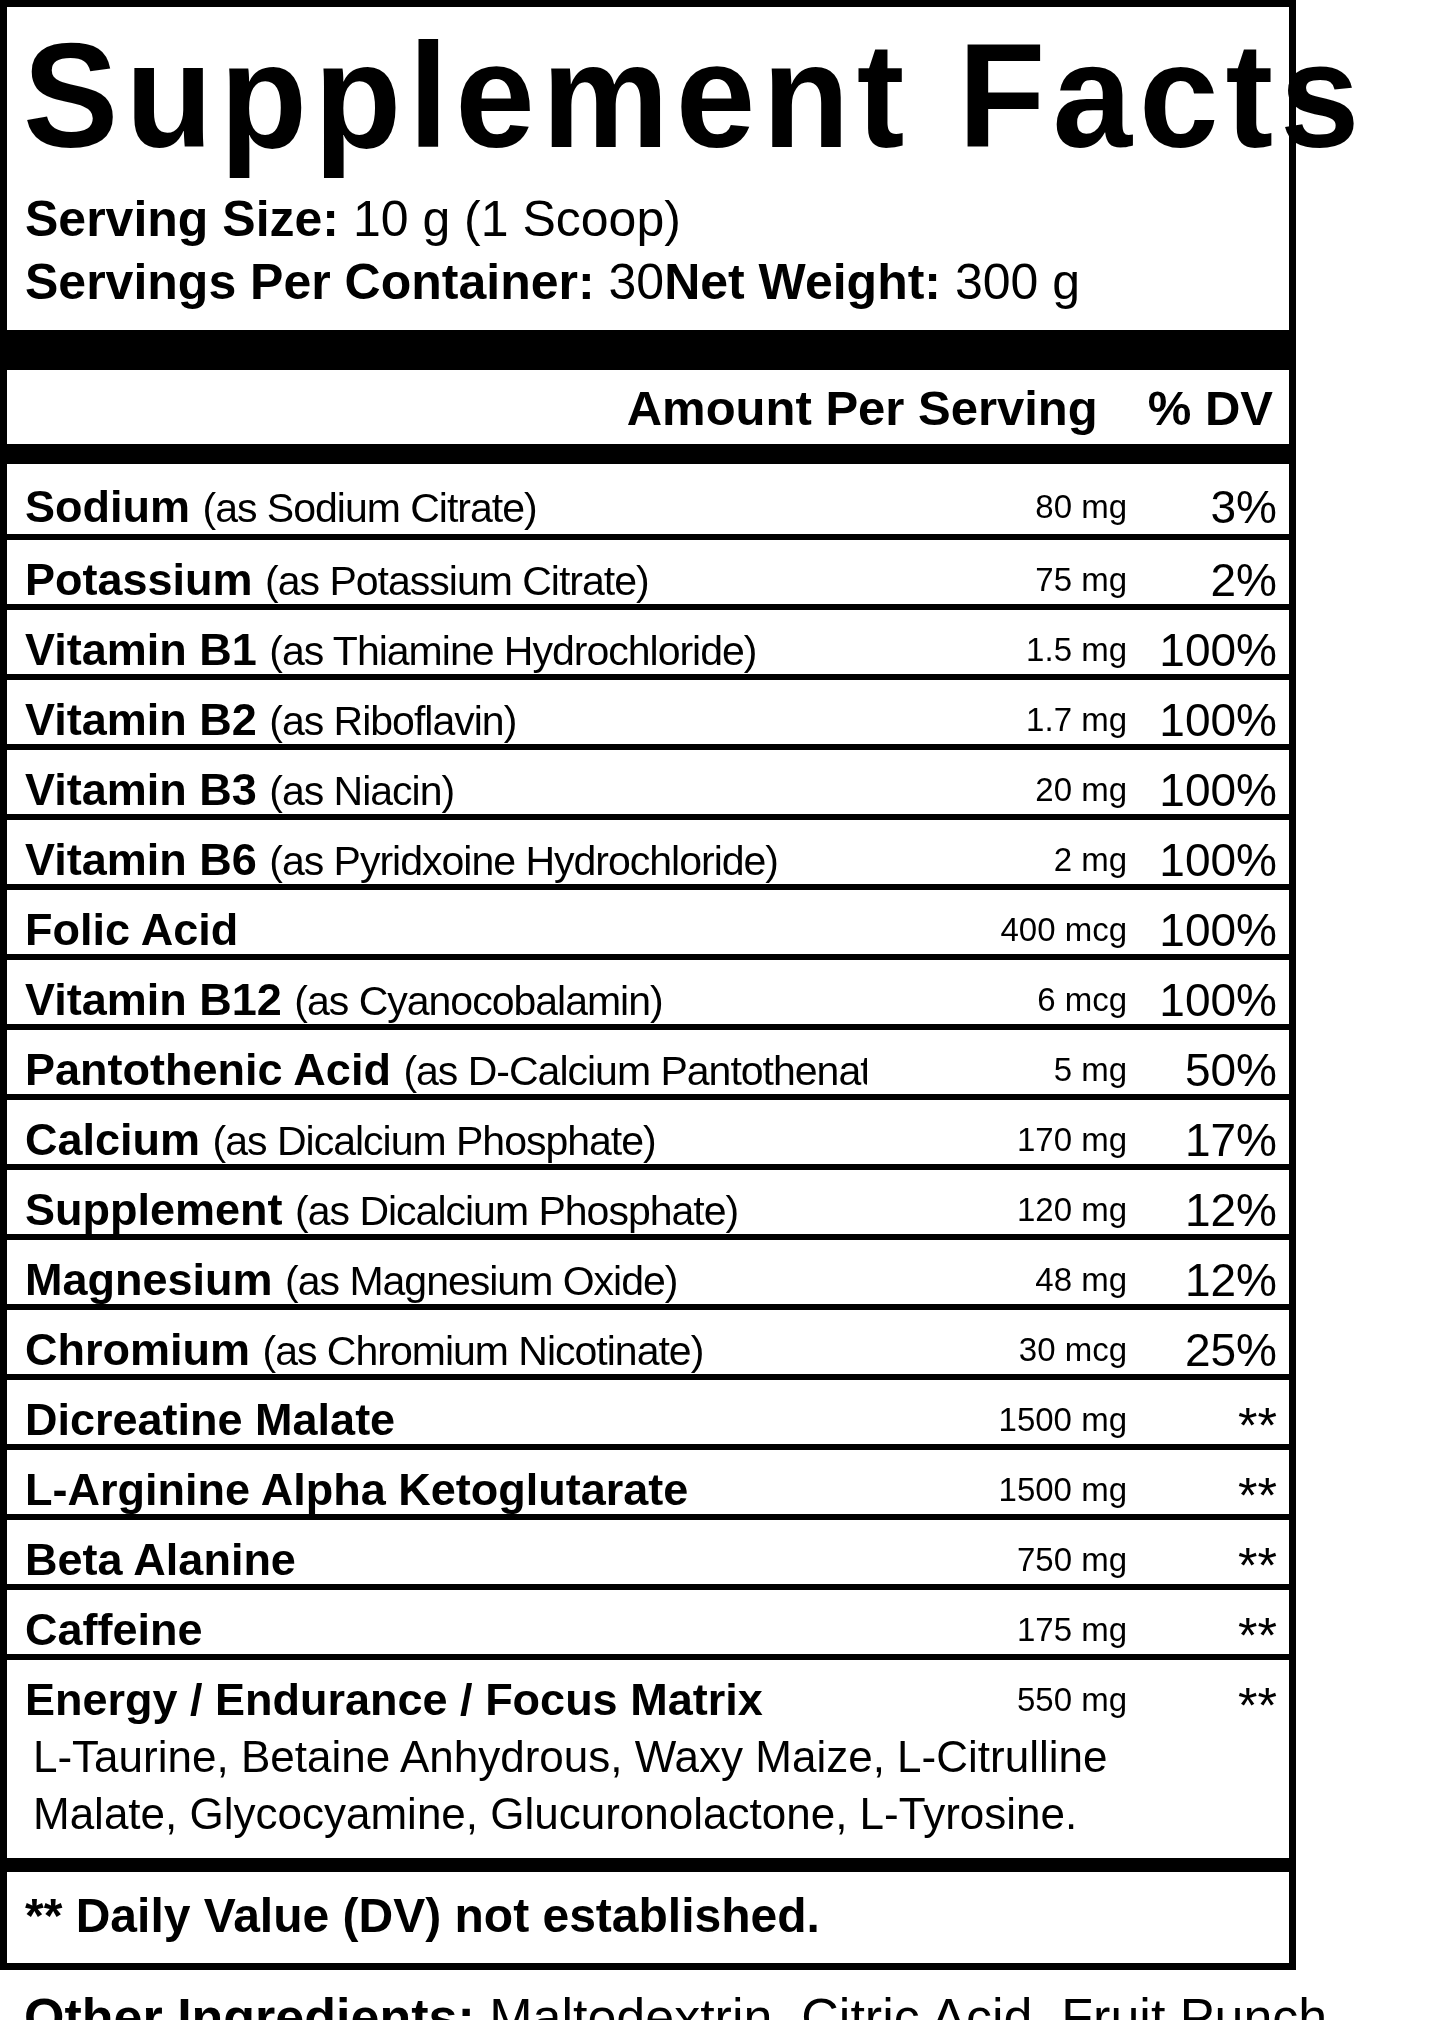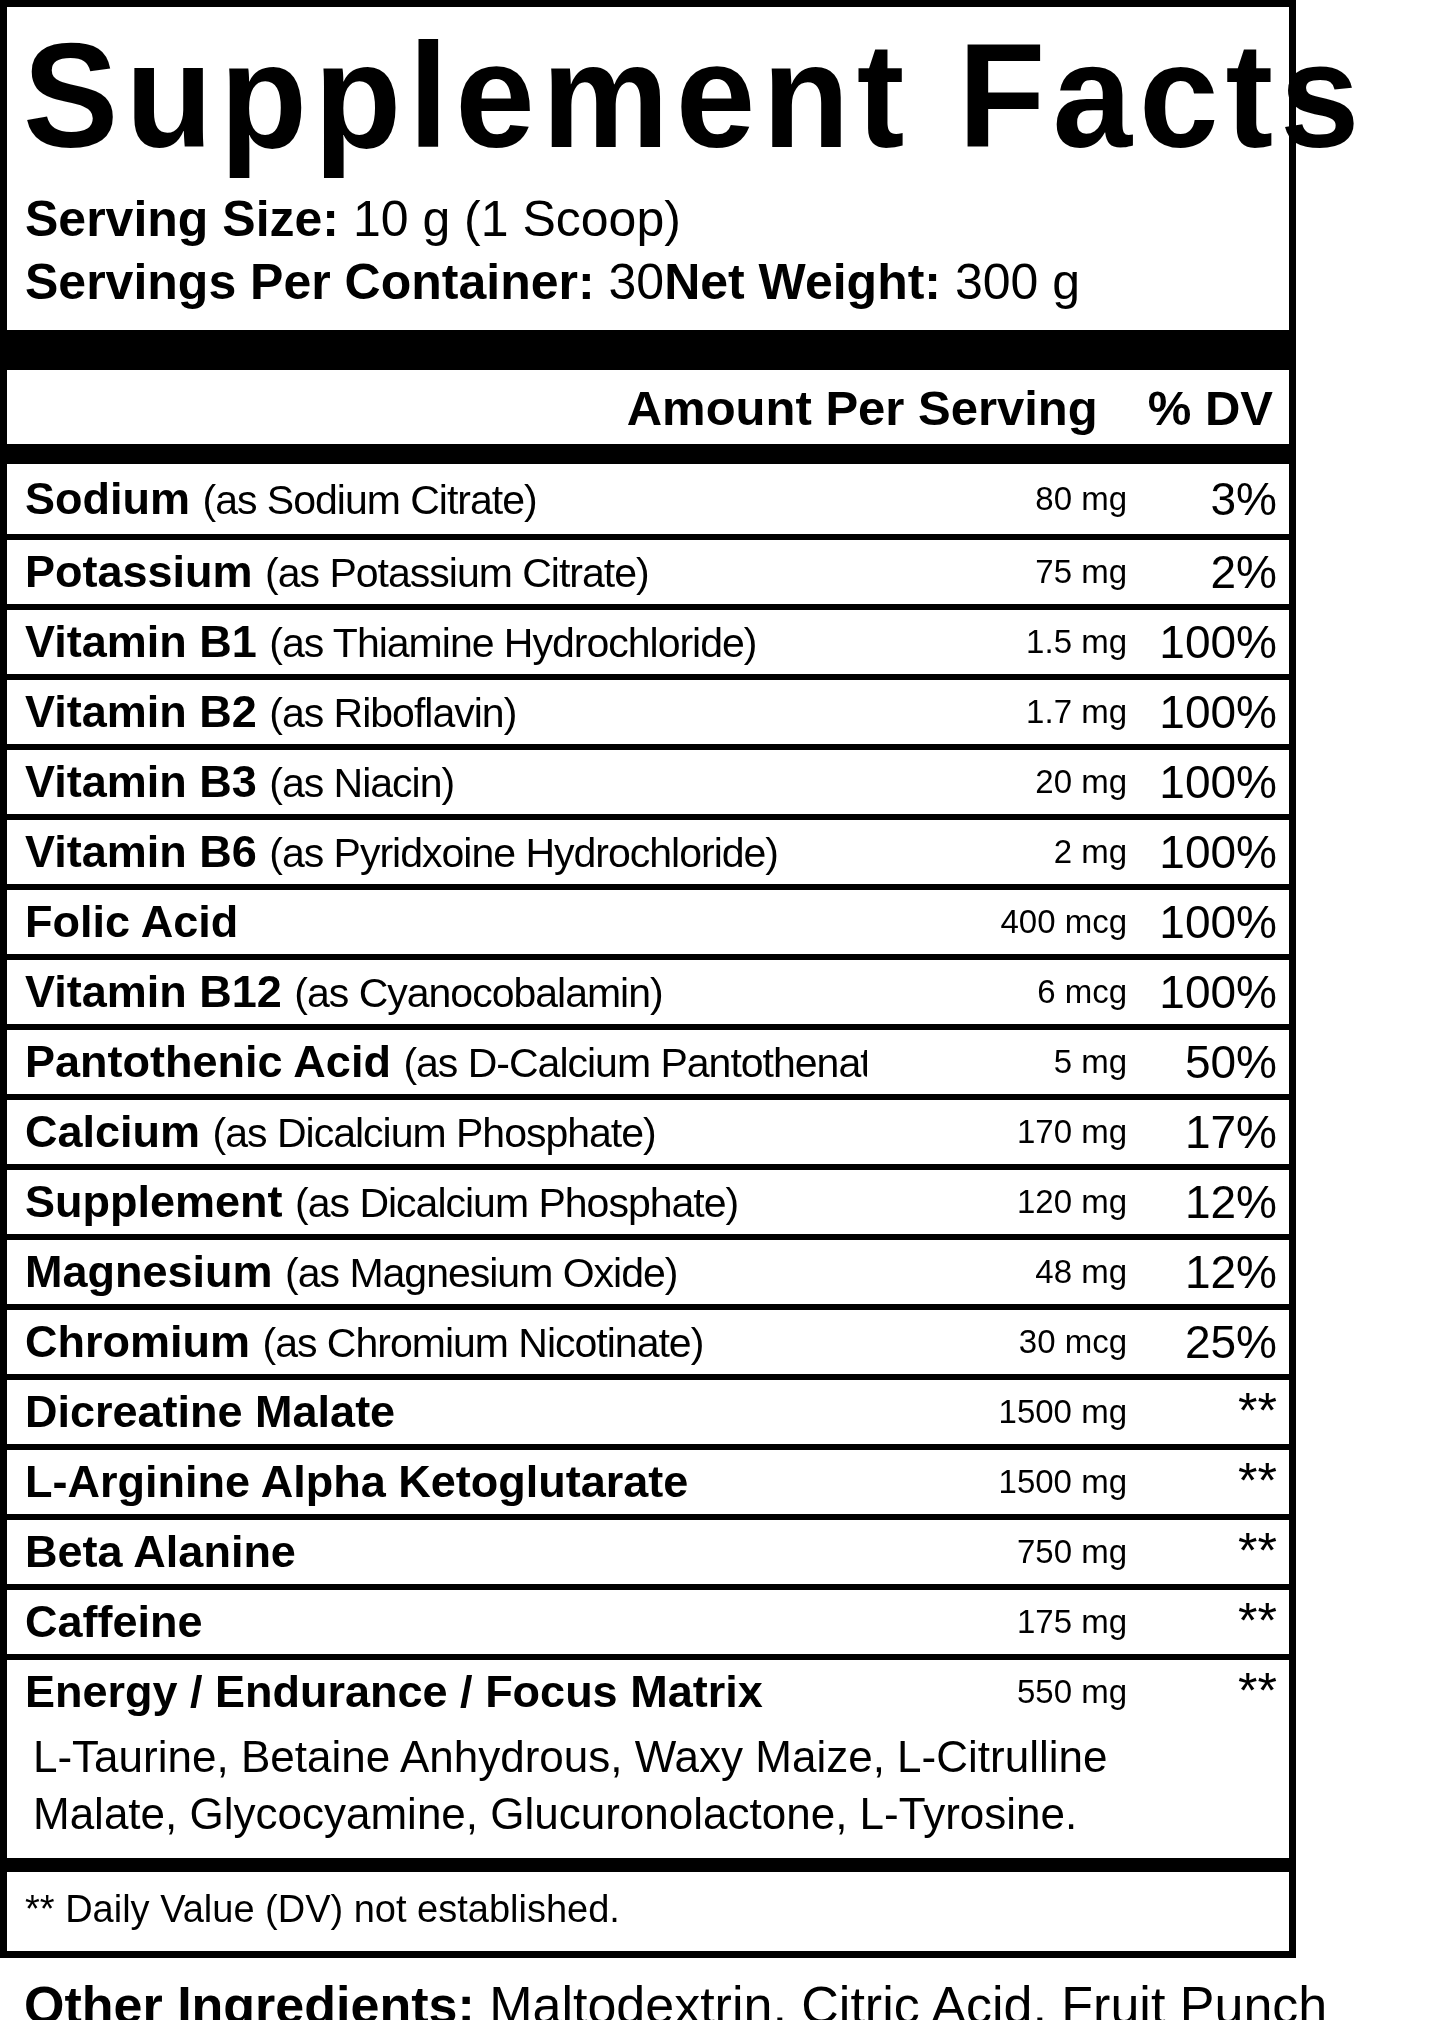--- a/index.html
+++ b/index.html
@@ -47,38 +47,39 @@
     padding:10px 16px 8px 0;
     white-space:nowrap;
   }
   .rows{width:100%;}
   .row{
     display:flex;
     align-items:center;
     box-sizing:border-box;
     height:70px;
     border-top:6px solid var(--ink,#000);
-    padding:0 12px 0 18px;
+    padding:15px 12px 0 18px;
     white-space:nowrap;
   }
   .row:first-child{border-top:none;}
   .cell-name{flex:1 1 auto;overflow:hidden;}
   .cell-name .nm{font-weight:bold;font-size:45px;}
   .cell-name .dt{font-size:41px;letter-spacing:-1px;}
   .cell-amt{flex:0 0 auto;width:260px;text-align:right;font-size:33px;}
   .cell-dv{flex:0 0 auto;width:150px;text-align:right;font-size:46px;}
   .row.star .cell-dv{align-self:flex-start;line-height:1;padding-top:6px;font-size:50px;}
   .matrix-sub{
     font-size:44px;
     line-height:57px;
     padding:4px 60px 16px 26px;
   }
   .dv-note{
-    font-size:38px;
+    font-size:48px;
     padding:16px 0 20px 18px;
+    font-weight:bold;
   }
   .other-ing{
     font-size:52px;
     line-height:67px;
     padding:14px 26px 0 24px;
   }
 </style>
 </head>
 <body style="--ink: #000000; --paper: #ffffff;">
 

